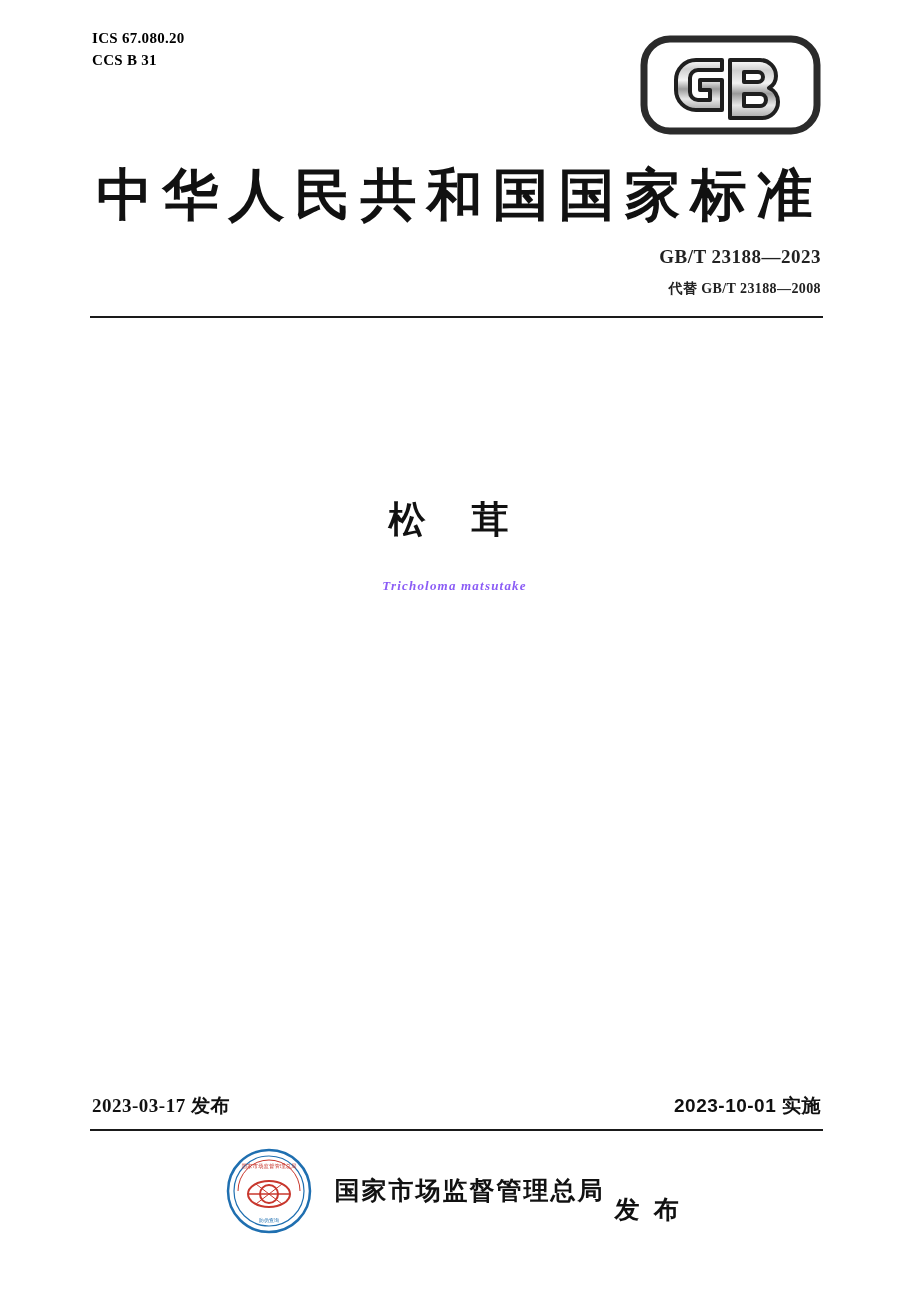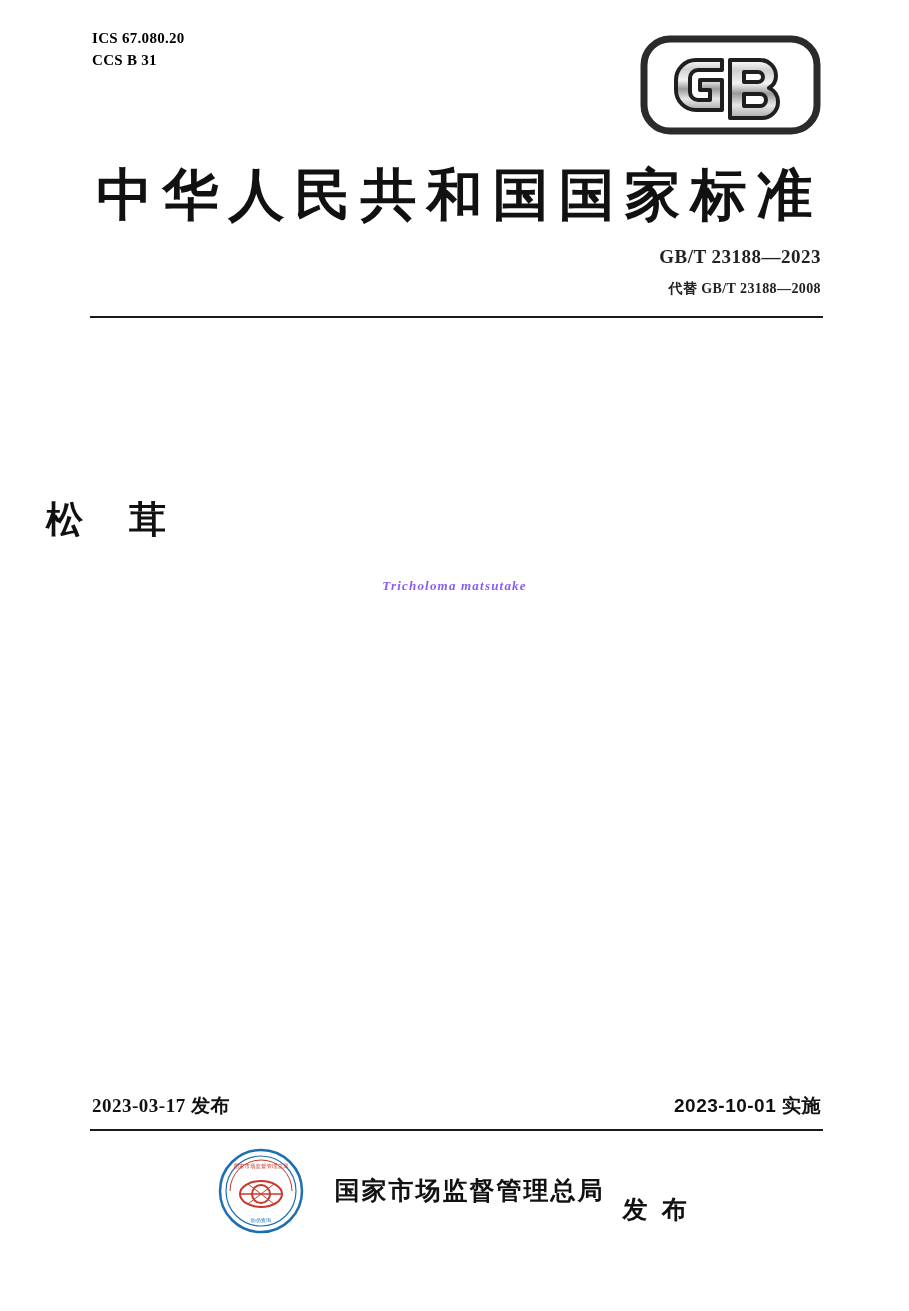--- a/index.html
+++ b/index.html
@@ -100,21 +100,21 @@
     height: 0;
     border-top: 2px solid #1a1a1a;
   }
 
   
   .subject-cn {
     position: absolute;
     left: 0;
     right: 12px;
     top: 495px;
-    text-align: left;
+    text-align: center;
     font-family: "Liberation Serif", serif;
     font-weight: bold;
     font-size: 37px;
     letter-spacing: 46px;
     padding-left: 46px;
     color: #111;
   }
   .subject-la {
     position: absolute;
     left: 0;
@@ -153,21 +153,21 @@
 
   
   .publisher {
     position: absolute;
     left: 0;
     right: 0;
     top: 1148px;
     display: flex;
     align-items: center;
     justify-content: center;
-    gap: 8px;
+    gap: 0;
   }
   .seal {
     width: 86px;
     height: 86px;
     flex: 0 0 auto;
     position: relative;
     margin-right: 22px;
   }
   .pub-names {
     font-family: "Liberation Serif", serif;

